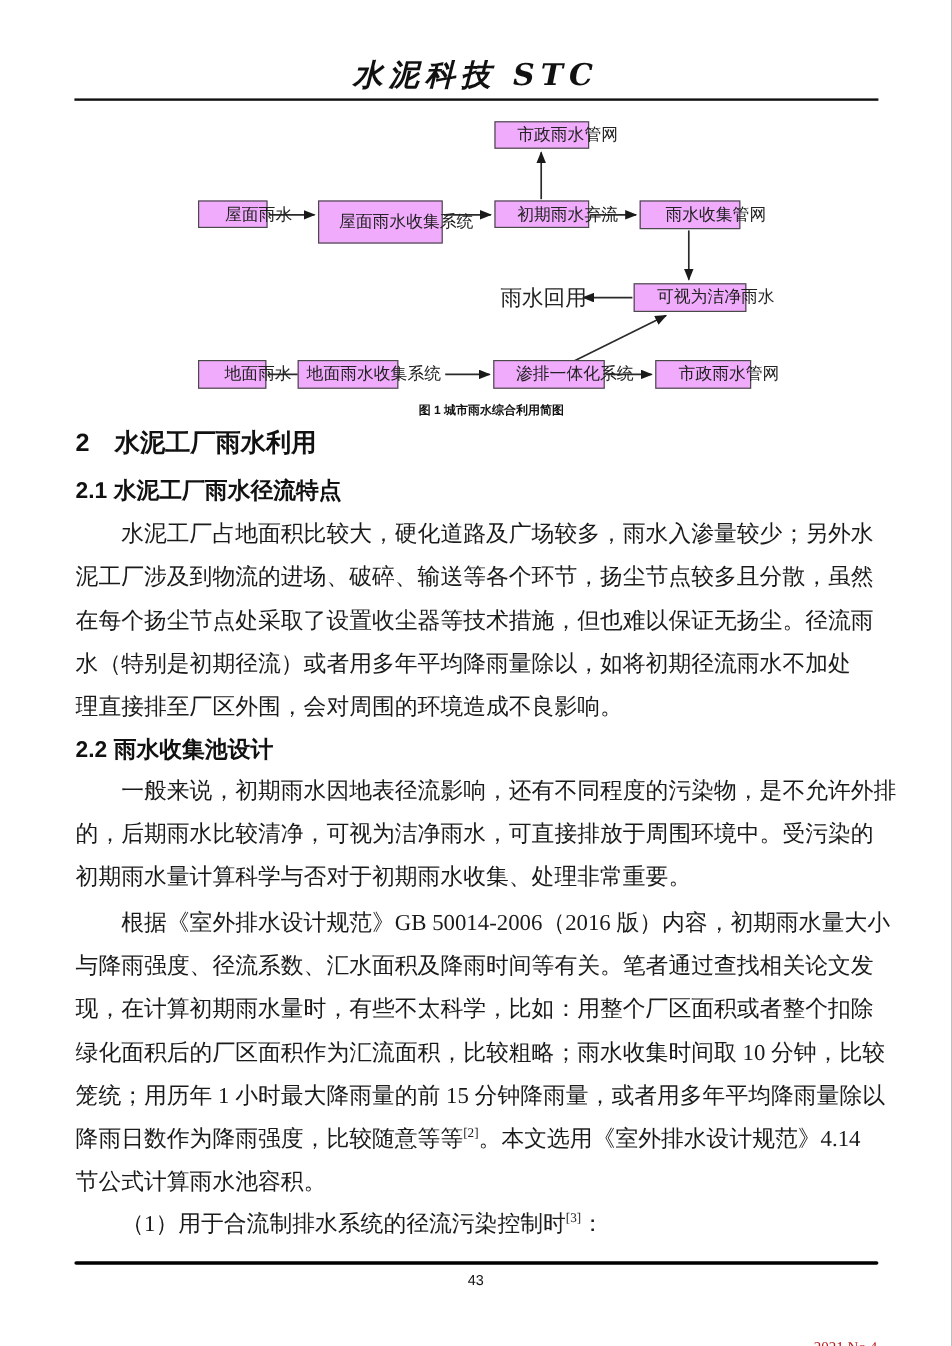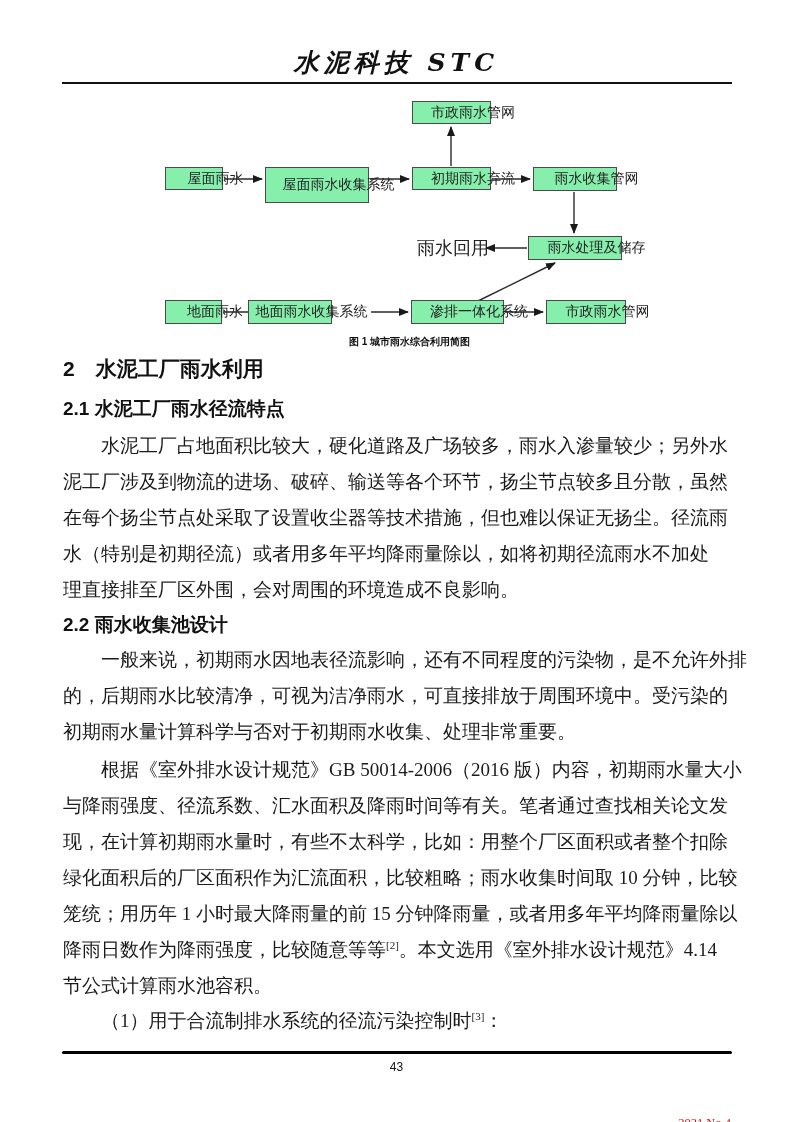--- a/index.html
+++ b/index.html
@@ -23,21 +23,21 @@
   }
   .rule-top {
     position: absolute; top: 82px; left: 62px; width: 670px; height: 2px;
     background: #111;
   }
   
   .flowchart { position: absolute; top: 0; left: 0; width: 793px; height: 360px; }
   .fbox {
     position: absolute;
     border: 1px solid #4a4a4a;
-    background: #86efac;
+    background: #f0abfc;
     display: flex; align-items: center; justify-content: center;
     font-size: 14px; color: #222;
     white-space: nowrap; box-sizing: border-box;
     font-family: Liberation Mono, monospace;
     padding-left: 43px;
   }
   .flabel {
     position: absolute;
     display: flex; align-items: center; justify-content: center;
     font-size: 18px; color: #222; white-space: nowrap;
@@ -128,21 +128,21 @@
         <line x1="478" y1="301" x2="555" y2="263" marker-end="url(#ah)"></line>
       </g>
     </svg>
 
     <div class="fbox" id="b-municipal-top">市政雨水管网</div>
     <div class="fbox" id="b-roof-rain">屋面雨水</div>
     <div class="fbox" id="b-roof-collect">屋面雨水收集系统</div>
     <div class="fbox" id="b-initial-discard">初期雨水弃流</div>
     <div class="fbox" id="b-rain-collect-net">雨水收集管网</div>
     <div class="flabel" id="t-reuse">雨水回用</div>
-    <div class="fbox" id="b-treat-store">雨水处理及储存</div>
+    <div class="fbox" id="b-treat-store">可视为洁净雨水</div>
     <div class="fbox" id="b-ground-rain">地面雨水</div>
     <div class="fbox" id="b-ground-collect">地面雨水收集系统</div>
     <div class="fbox" id="b-seep-system">渗排一体化系统</div>
     <div class="fbox" id="b-municipal-bottom">市政雨水管网</div>
   </div>
 
   <div class="fig-caption">图 1  城市雨水综合利用简图</div>
 
   <div class="h-sec" id="h2">2　水泥工厂雨水利用</div>
   <div class="h-sec" id="h2-1">2.1 水泥工厂雨水径流特点</div>

